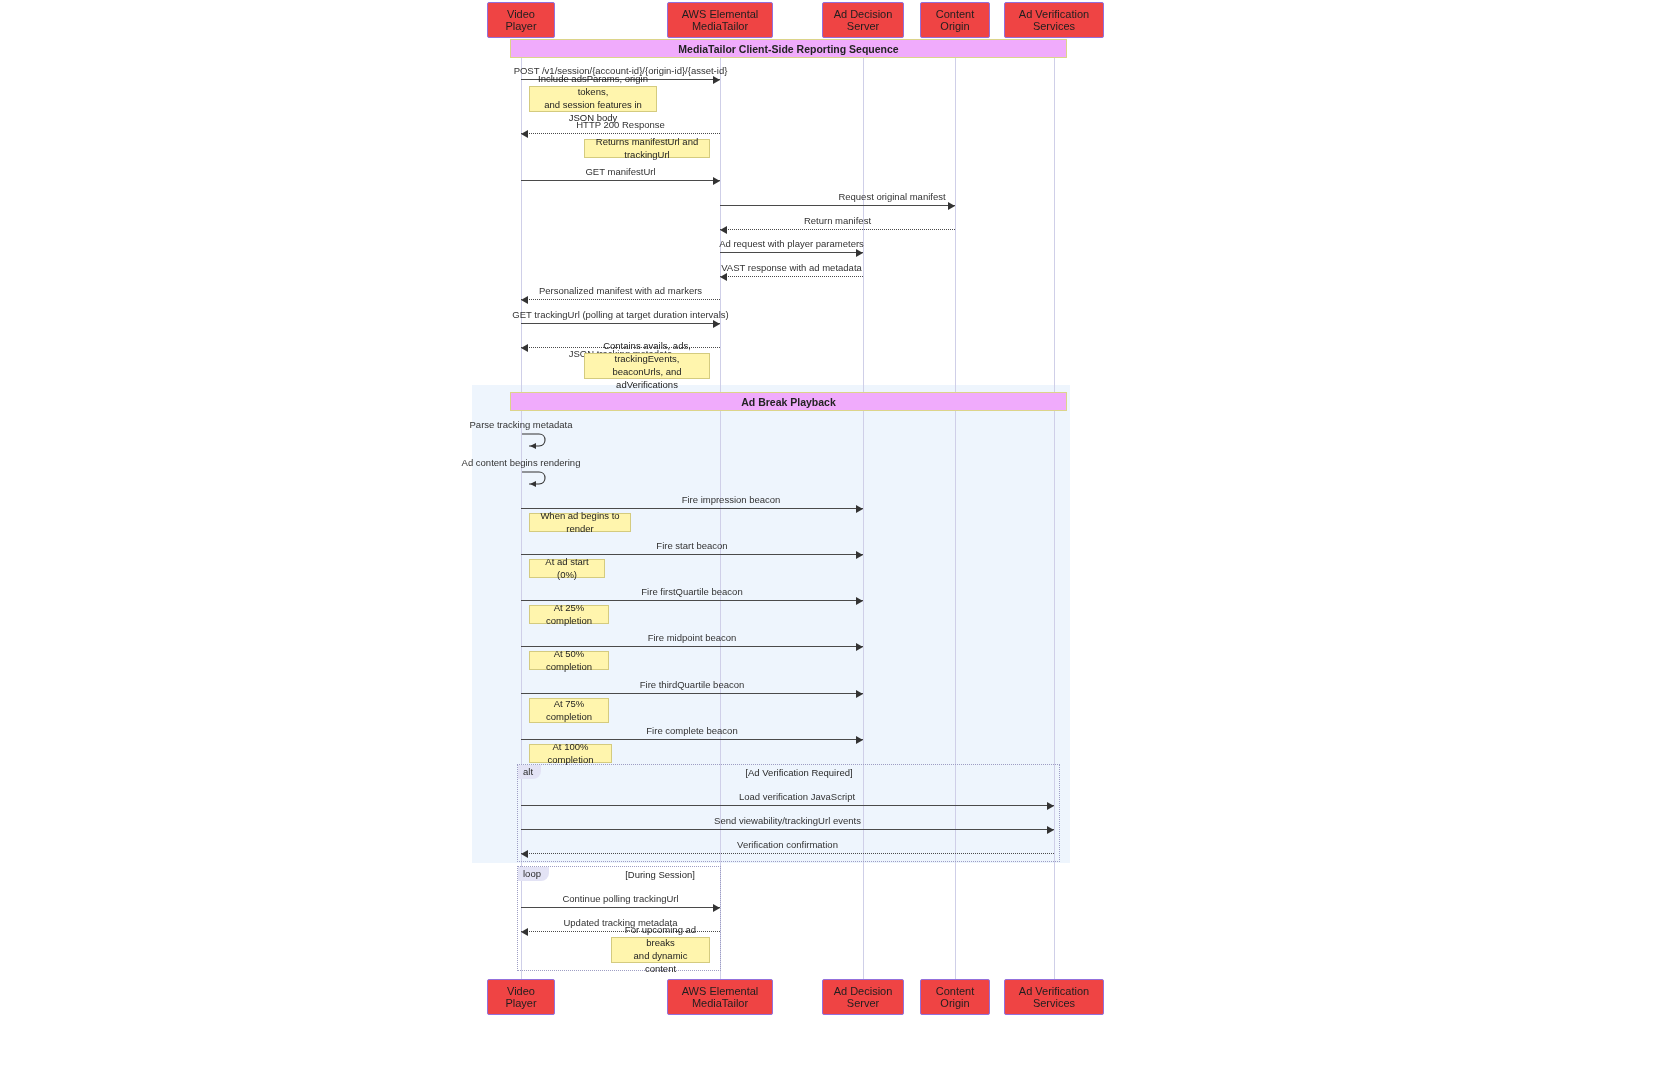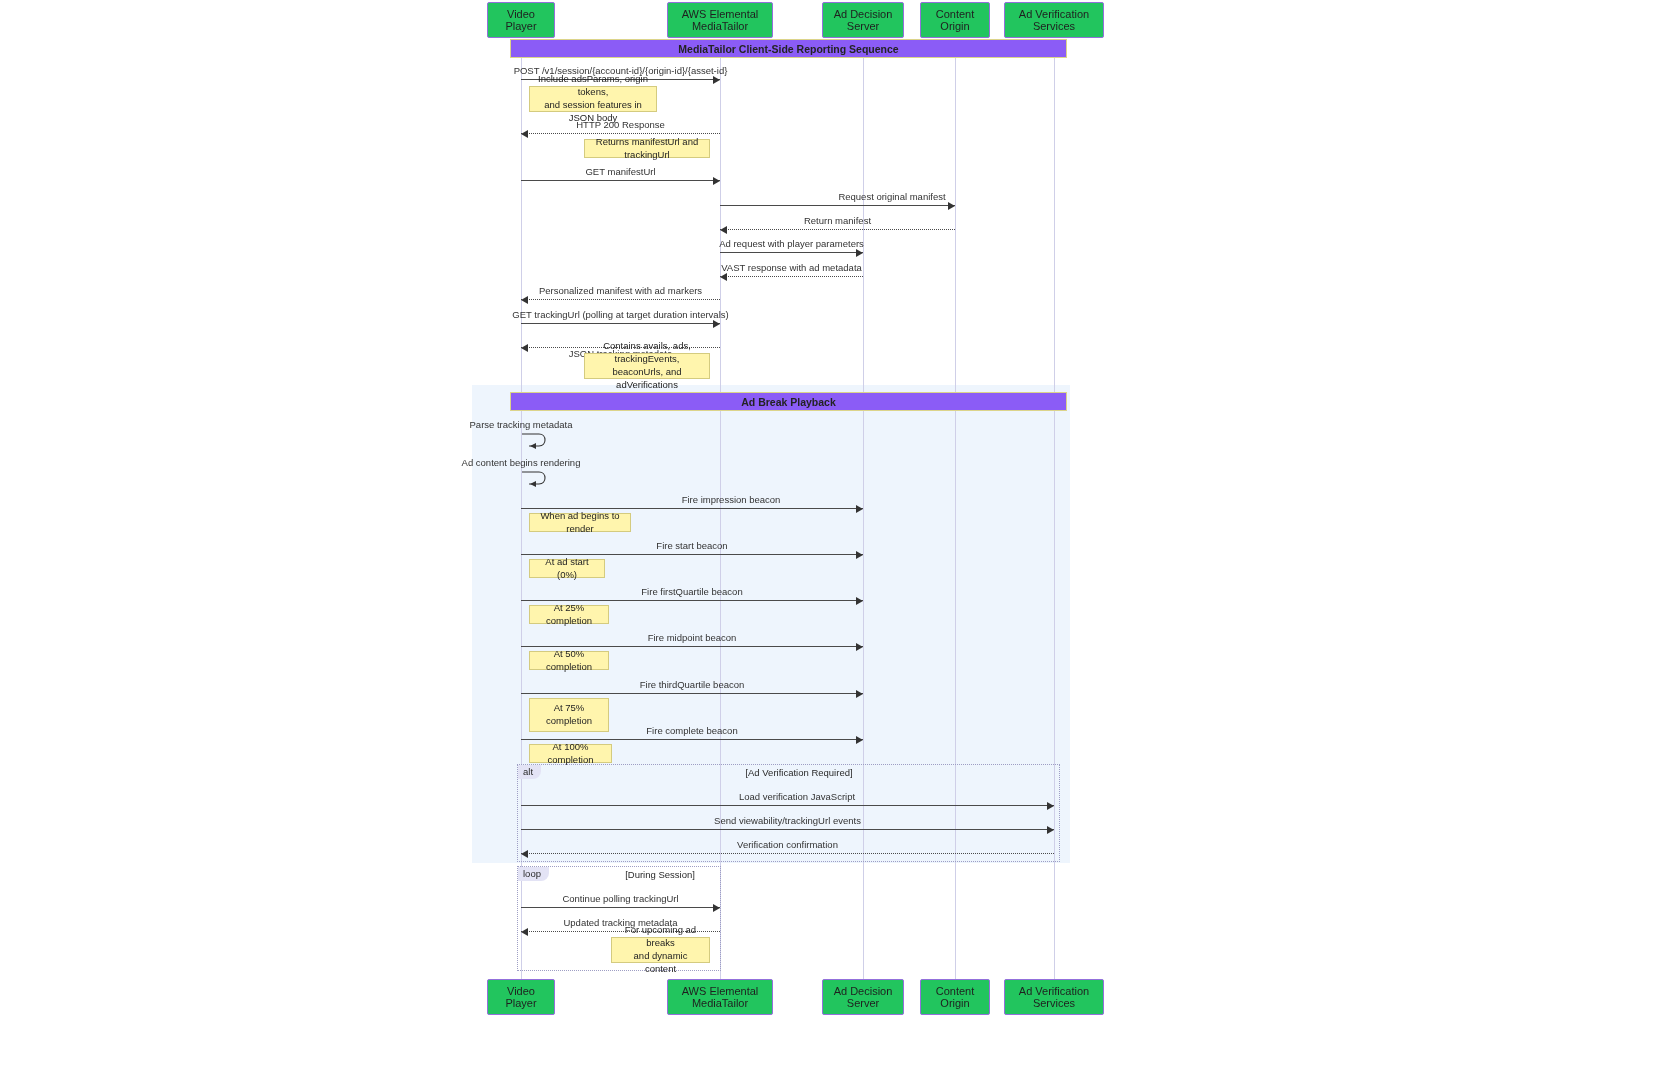--- a/index.html
+++ b/index.html
@@ -12,21 +12,21 @@
     width:1672px;
     height:1079px;
     background:#ffffff;
     overflow:hidden;
   }
   
   .participant{
     position:absolute;
     box-sizing:border-box;
     height:36px;
-    background:#22c55e;
+    background:#ef4444;
     border:1px solid #9370db;
     border-radius:2px;
     display:flex;
     align-items:center;
     justify-content:center;
     font-size:11px;
     color:#1f1f1f;
     text-align:center;
     line-height:1.1;
     padding:0 4px;
@@ -40,21 +40,21 @@
   
   .group-band{
     position:absolute;
     background:#eef5fd;
   }
   
   .section-bar{
     position:absolute;
     box-sizing:border-box;
     height:19px;
-    background:#8b5cf6;
+    background:#f0abfc;
     border:1px solid #dcd48a;
     display:flex;
     align-items:center;
     justify-content:center;
     font-size:10.5px;
     font-weight:bold;
     color:#232323;
   }
   
   .msg-label{
@@ -236,21 +236,21 @@
   <div id="layer-notes">
       <div class="note" style="left: 529px; top: 86px; width: 128px; height: 26px; justify-content: flex-end;"><span>Include adsParams, origin tokens,
 and session features in JSON body</span></div>
       <div class="note" style="left: 584px; top: 139px; width: 126px; height: 19px;"><span>Returns manifestUrl and trackingUrl</span></div>
       <div class="note" style="left: 584px; top: 353px; width: 126px; height: 26px;"><span>Contains avails, ads, trackingEvents,
 beaconUrls, and adVerifications</span></div>
       <div class="note" style="left: 529px; top: 513px; width: 102px; height: 19px;"><span>When ad begins to render</span></div>
       <div class="note" style="left: 529px; top: 559px; width: 76px; height: 19px;"><span>At ad start (0%)</span></div>
       <div class="note" style="left: 529px; top: 605px; width: 80px; height: 19px;"><span>At 25% completion</span></div>
       <div class="note" style="left: 529px; top: 651px; width: 80px; height: 19px;"><span>At 50% completion</span></div>
-      <div class="note" style="left: 529px; top: 698px; width: 80px; height: 34px;"><span>At 75% completion</span></div>
+      <div class="note" style="left: 529px; top: 698px; width: 80px; height: 25px;"><span>At 75% completion</span></div>
       <div class="note" style="left: 529px; top: 744px; width: 83px; height: 19px;"><span>At 100% completion</span></div>
       <div class="note" style="left: 611px; top: 937px; width: 99px; height: 26px;"><span>For upcoming ad breaks
 and dynamic content</span></div>
     </div>
   <div id="layer-participants">
       <div class="participant" style="left: 487px; top: 2px; width: 68px;">
         <span>Video Player</span>
       </div>
       <div class="participant" style="left: 667px; top: 2px; width: 106px;">
         <span>AWS Elemental MediaTailor</span>

